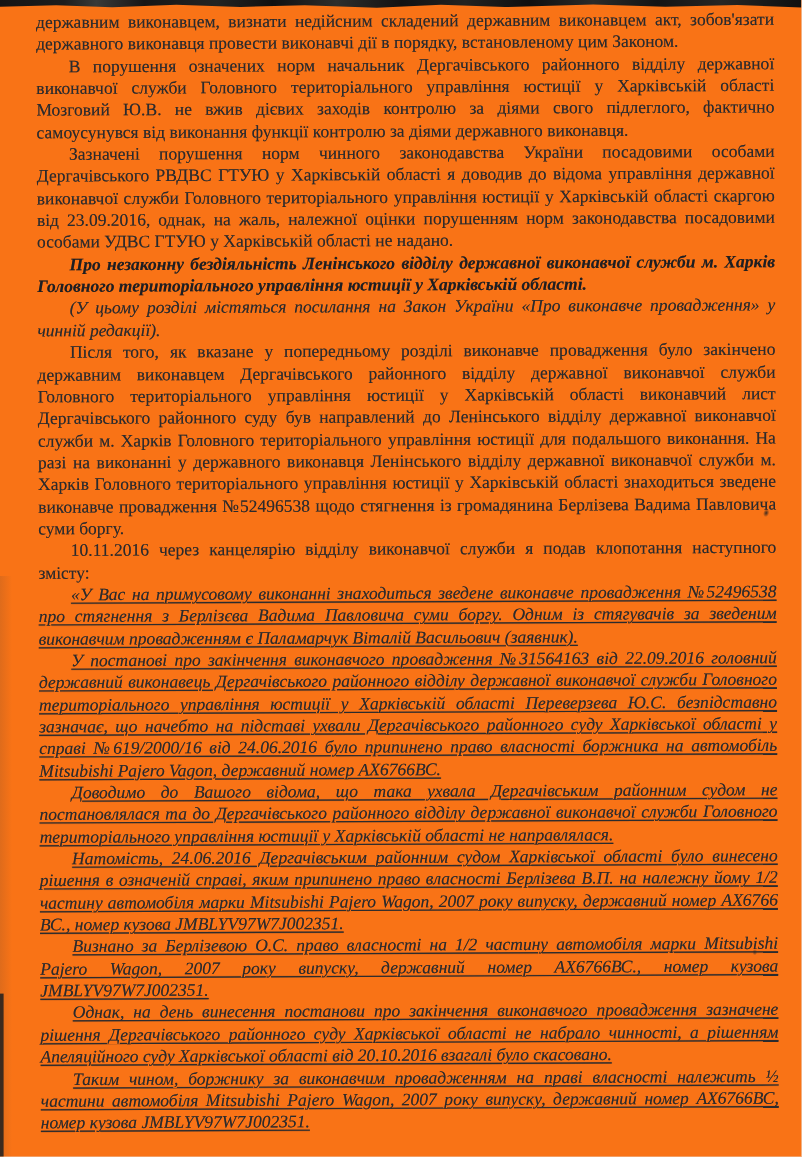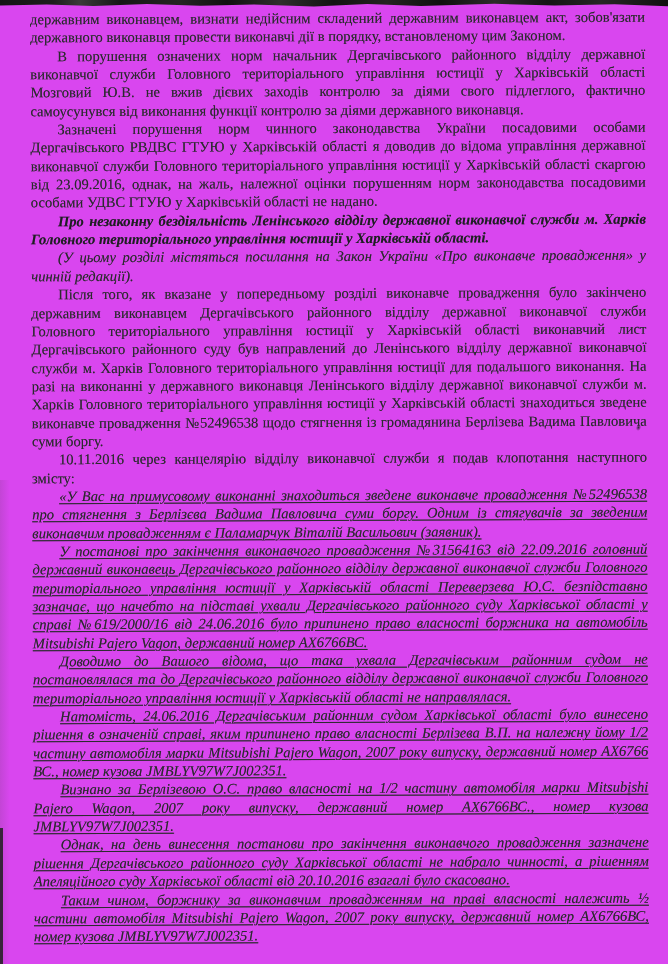--- a/index.html
+++ b/index.html
@@ -5,21 +5,21 @@
   html, body {
     margin: 0;
     padding: 0;
     background: #e9e9e6;
   }
   .page {
     position: relative;
     width: 668px;
     height: 964px;
     margin: 0;
-    background: #d946ef;
+    background: #f97316;
     overflow: hidden;
     box-sizing: border-box;
     font-family: "Liberation Serif", "DejaVu Serif", serif;
   }
   
   .scan-band-top {
     position: absolute;
     top: 0; left: 0;
     width: 100%;
     height: 8px;

